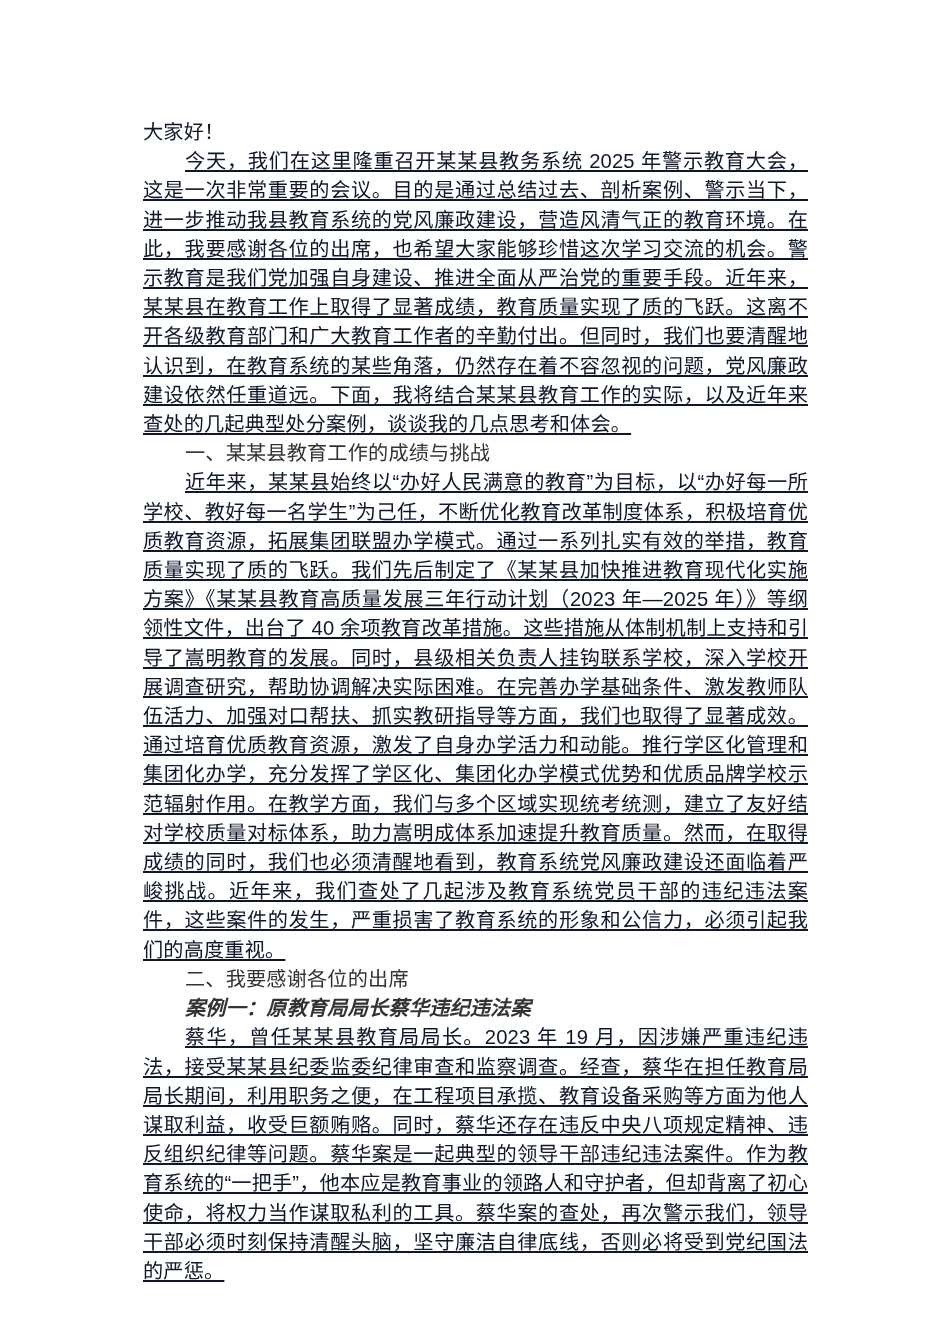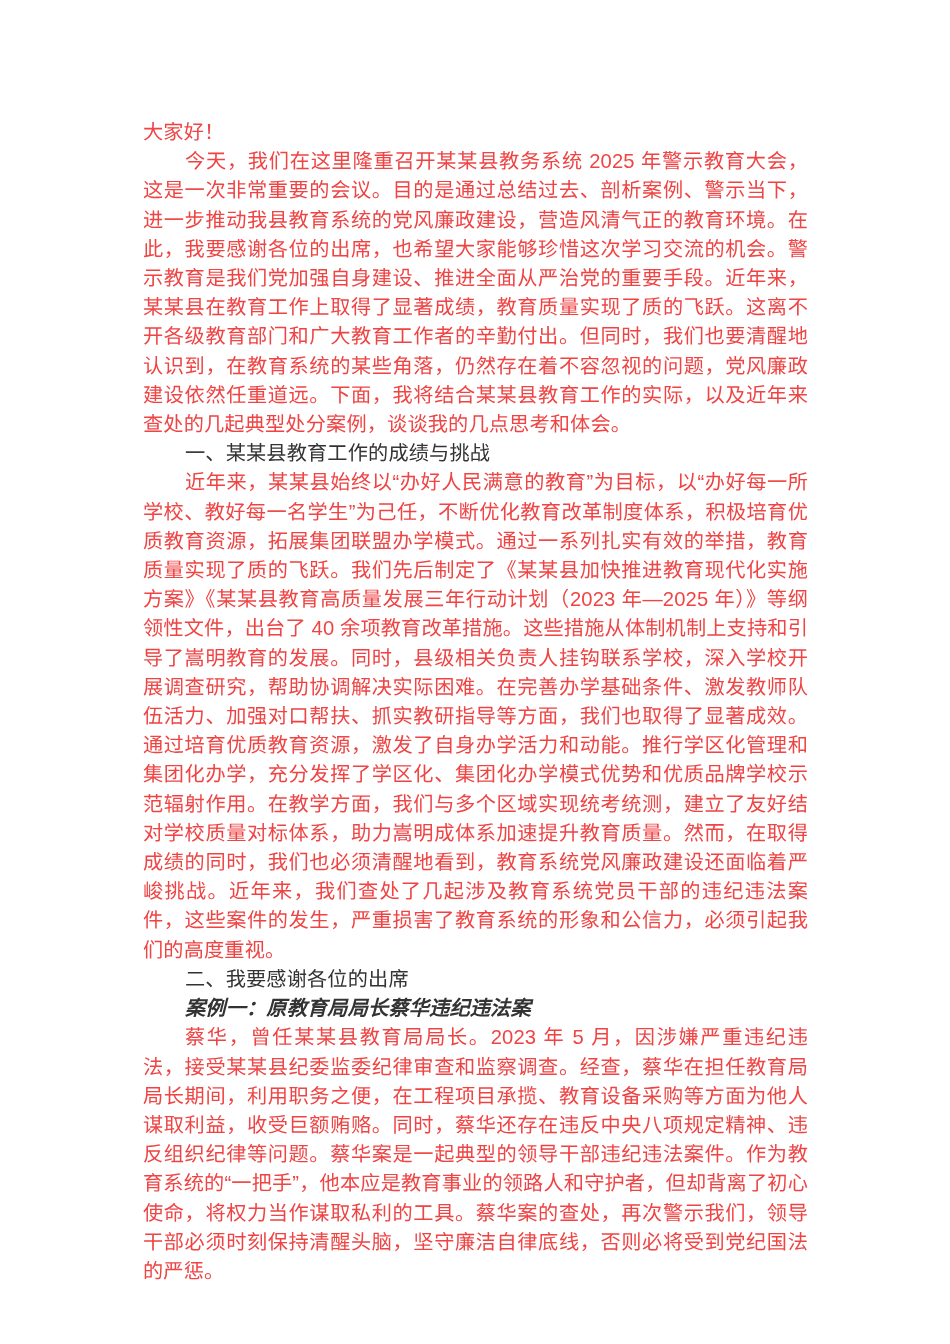--- a/index.html
+++ b/index.html
@@ -20,35 +20,36 @@
     box-sizing: border-box;
   }
   #doc-body {
     position: absolute;
     left: 143px;
     top: 118px;
     width: 665px;
   }
   p {
     margin: 0;
-    color: #ef4444;
+    color: #0f172a;
     font-size: 20.2px;
     line-height: 29.2px;
     text-align: justify;
     text-justify: inter-ideograph;
     letter-spacing: 0.15px;
     font-weight: 400;
     word-break: break-all;
   }
   p.salutation {
     text-indent: 0;
     margin-bottom: 0px;
   }
   p.body-para {
     text-indent: 42px;
+    text-decoration: underline;
   }
   p.heading {
     text-indent: 42px;
     font-weight: 400;
     color: #333333;
   }
   p.case-heading {
     text-indent: 42px;
     font-weight: 700;
     color: #333333;
@@ -66,17 +67,17 @@
     <p class="body-para">今天，我们在这里隆重召开某某县教务系统 2025 年警示教育大会，这是一次非常重要的会议。目的是通过总结过去、剖析案例、警示当下，进一步推动我县教育系统的党风廉政建设，营造风清气正的教育环境。在此，我要感谢各位的出席，也希望大家能够珍惜这次学习交流的机会。警示教育是我们党加强自身建设、推进全面从严治党的重要手段。近年来，某某县在教育工作上取得了显著成绩，教育质量实现了质的飞跃。这离不开各级教育部门和广大教育工作者的辛勤付出。但同时，我们也要清醒地认识到，在教育系统的某些角落，仍然存在着不容忽视的问题，党风廉政建设依然任重道远。下面，我将结合某某县教育工作的实际，以及近年来查处的几起典型处分案例，谈谈我的几点思考和体会。</p>
 
     <p class="heading">一、某某县教育工作的成绩与挑战</p>
 
     <p class="body-para">近年来，某某县始终以“办好人民满意的教育”为目标，以“办好每一所学校、教好每一名学生”为己任，不断优化教育改革制度体系，积极培育优质教育资源，拓展集团联盟办学模式。通过一系列扎实有效的举措，教育质量实现了质的飞跃。我们先后制定了《某某县加快推进教育现代化实施方案》《某某县教育高质量发展三年行动计划（2023 年—2025 年）》等纲领性文件，出台了 40 余项教育改革措施。这些措施从体制机制上支持和引导了嵩明教育的发展。同时，县级相关负责人挂钩联系学校，深入学校开展调查研究，帮助协调解决实际困难。在完善办学基础条件、激发教师队伍活力、加强对口帮扶、抓实教研指导等方面，我们也取得了显著成效。通过培育优质教育资源，激发了自身办学活力和动能。推行学区化管理和集团化办学，充分发挥了学区化、集团化办学模式优势和优质品牌学校示范辐射作用。在教学方面，我们与多个区域实现统考统测，建立了友好结对学校质量对标体系，助力嵩明成体系加速提升教育质量。然而，在取得成绩的同时，我们也必须清醒地看到，教育系统党风廉政建设还面临着严峻挑战。近年来，我们查处了几起涉及教育系统党员干部的违纪违法案件，这些案件的发生，严重损害了教育系统的形象和公信力，必须引起我们的高度重视。</p>
 
     <p class="heading">二、我要感谢各位的出席</p>
 
     <p class="case-heading">案例一：原教育局局长蔡华违纪违法案</p>
 
-    <p class="body-para">蔡华，曾任某某县教育局局长。2023 年 5 月，因涉嫌严重违纪违法，接受某某县纪委监委纪律审查和监察调查。经查，蔡华在担任教育局局长期间，利用职务之便，在工程项目承揽、教育设备采购等方面为他人谋取利益，收受巨额贿赂。同时，蔡华还存在违反中央八项规定精神、违反组织纪律等问题。蔡华案是一起典型的领导干部违纪违法案件。作为教育系统的“一把手”，他本应是教育事业的领路人和守护者，但却背离了初心使命，将权力当作谋取私利的工具。蔡华案的查处，再次警示我们，领导干部必须时刻保持清醒头脑，坚守廉洁自律底线，否则必将受到党纪国法的严惩。</p>
+    <p class="body-para">蔡华，曾任某某县教育局局长。2023 年 19 月，因涉嫌严重违纪违法，接受某某县纪委监委纪律审查和监察调查。经查，蔡华在担任教育局局长期间，利用职务之便，在工程项目承揽、教育设备采购等方面为他人谋取利益，收受巨额贿赂。同时，蔡华还存在违反中央八项规定精神、违反组织纪律等问题。蔡华案是一起典型的领导干部违纪违法案件。作为教育系统的“一把手”，他本应是教育事业的领路人和守护者，但却背离了初心使命，将权力当作谋取私利的工具。蔡华案的查处，再次警示我们，领导干部必须时刻保持清醒头脑，坚守廉洁自律底线，否则必将受到党纪国法的严惩。</p>
 
 
   </div>
 </div>
 
 </body></html>

